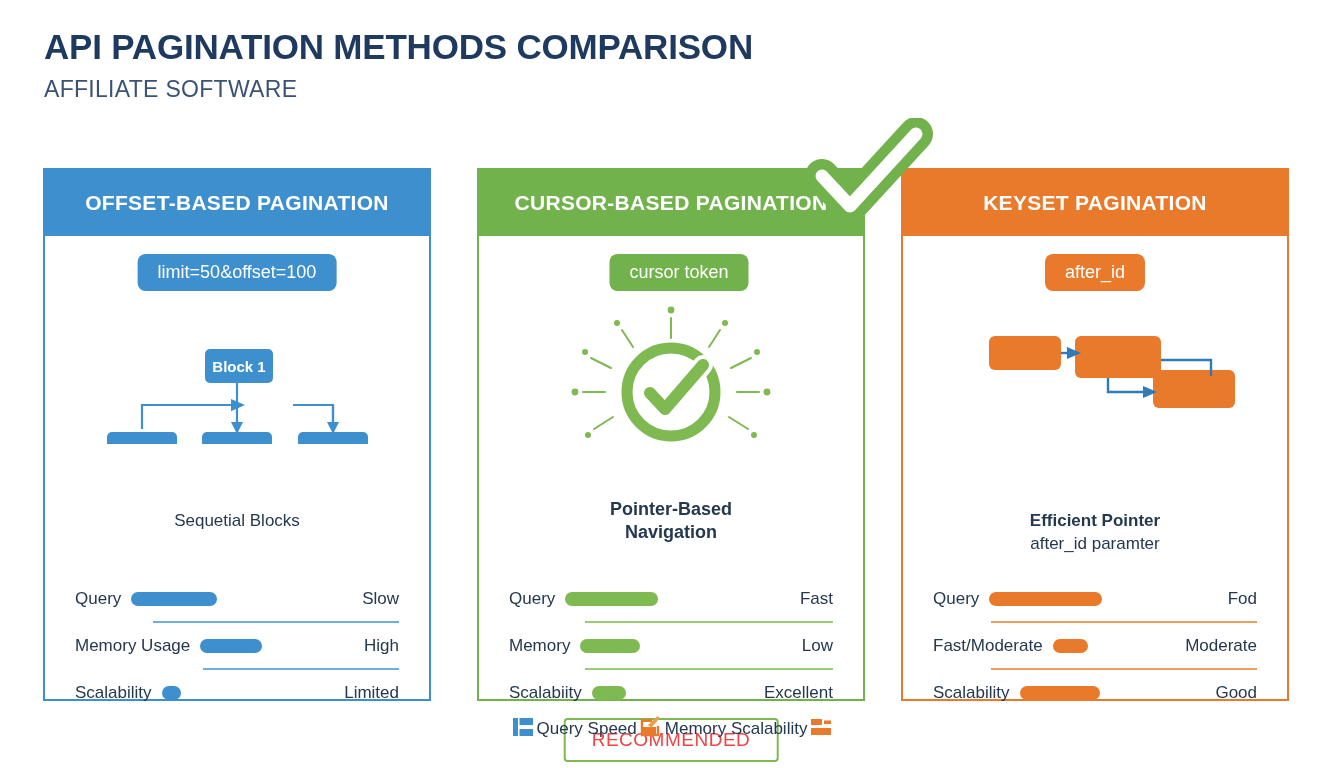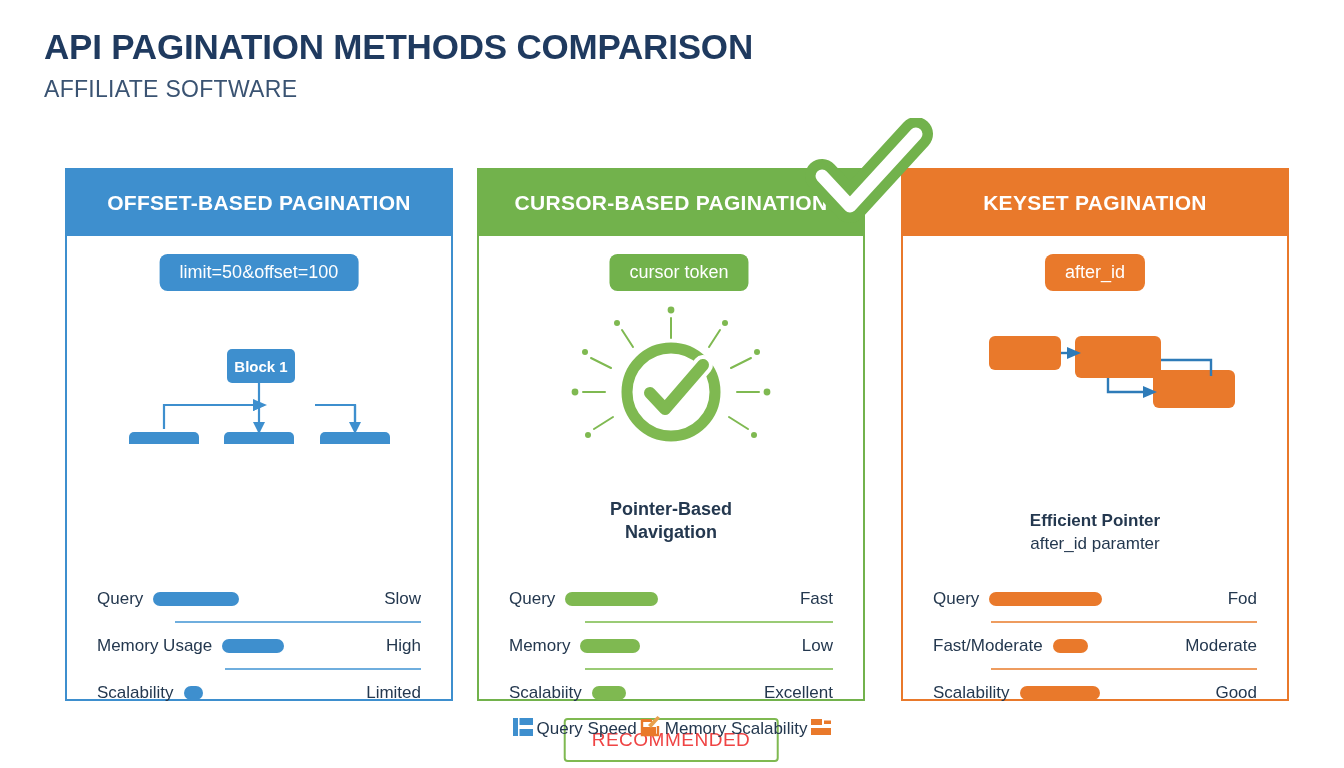--- a/index.html
+++ b/index.html
@@ -21,21 +21,21 @@
   .hdr-sub {
     font-size:23px; color:#3A5372; margin-top:9px;
     letter-spacing:0.3px; white-space:nowrap;
   }
 
   
   .card {
     position:absolute; top:168px; width:388px; height:533px;
     background:#ffffff;
   }
-  .card-1 { left:43px;  border:2px solid #3E8FCE;margin-left:22px; }
+  .card-1 { left:43px;  border:2px solid #3E8FCE; }
   .card-2 { left:477px; border:2px solid #72B24C; }
   .card-3 { left:901px; border:2px solid #E9792B; }
 
   .card-head {
     height:66px; display:flex; align-items:center; justify-content:center;
     text-align:center; color:#ffffff; font-weight:bold; font-size:21px;
     line-height:1.3; letter-spacing:0.3px;
   }
   .card-1 .card-head { background:#3E8FCE; }
   .card-2 .card-head { background:#72B24C; }
@@ -146,20 +146,21 @@
 
           <rect x="62" y="128" width="70" height="34" rx="5" fill="#3E8FCE"></rect>
           <text x="97" y="151" text-anchor="middle" fill="#ffffff" font-family="Liberation Sans, sans-serif" font-size="15" font-weight="bold">Block 1</text>
           <rect x="157" y="128" width="70" height="34" rx="5" fill="#3E8FCE"></rect>
           <text x="192" y="151" text-anchor="middle" fill="#ffffff" font-family="Liberation Sans, sans-serif" font-size="15" font-weight="bold">Block 3</text>
           <rect x="253" y="128" width="70" height="34" rx="5" fill="#3E8FCE"></rect>
           <text x="288" y="151" text-anchor="middle" fill="#ffffff" font-family="Liberation Sans, sans-serif" font-size="15" font-weight="bold">Block 3</text>
         </svg>
       </div>
 
+      <div class="caption caption-1">Sequetial Blocks</div>
 
       <div class="metrics">
         <div class="metric-row">
           <span class="metric-label">Query</span>
           <span class="metric-bar" style="width:86px"></span>
           <span class="metric-value">Slow</span>
         </div>
         <div class="metric-rule"></div>
         <div class="metric-row">
           <span class="metric-label">Memory Usage</span>

